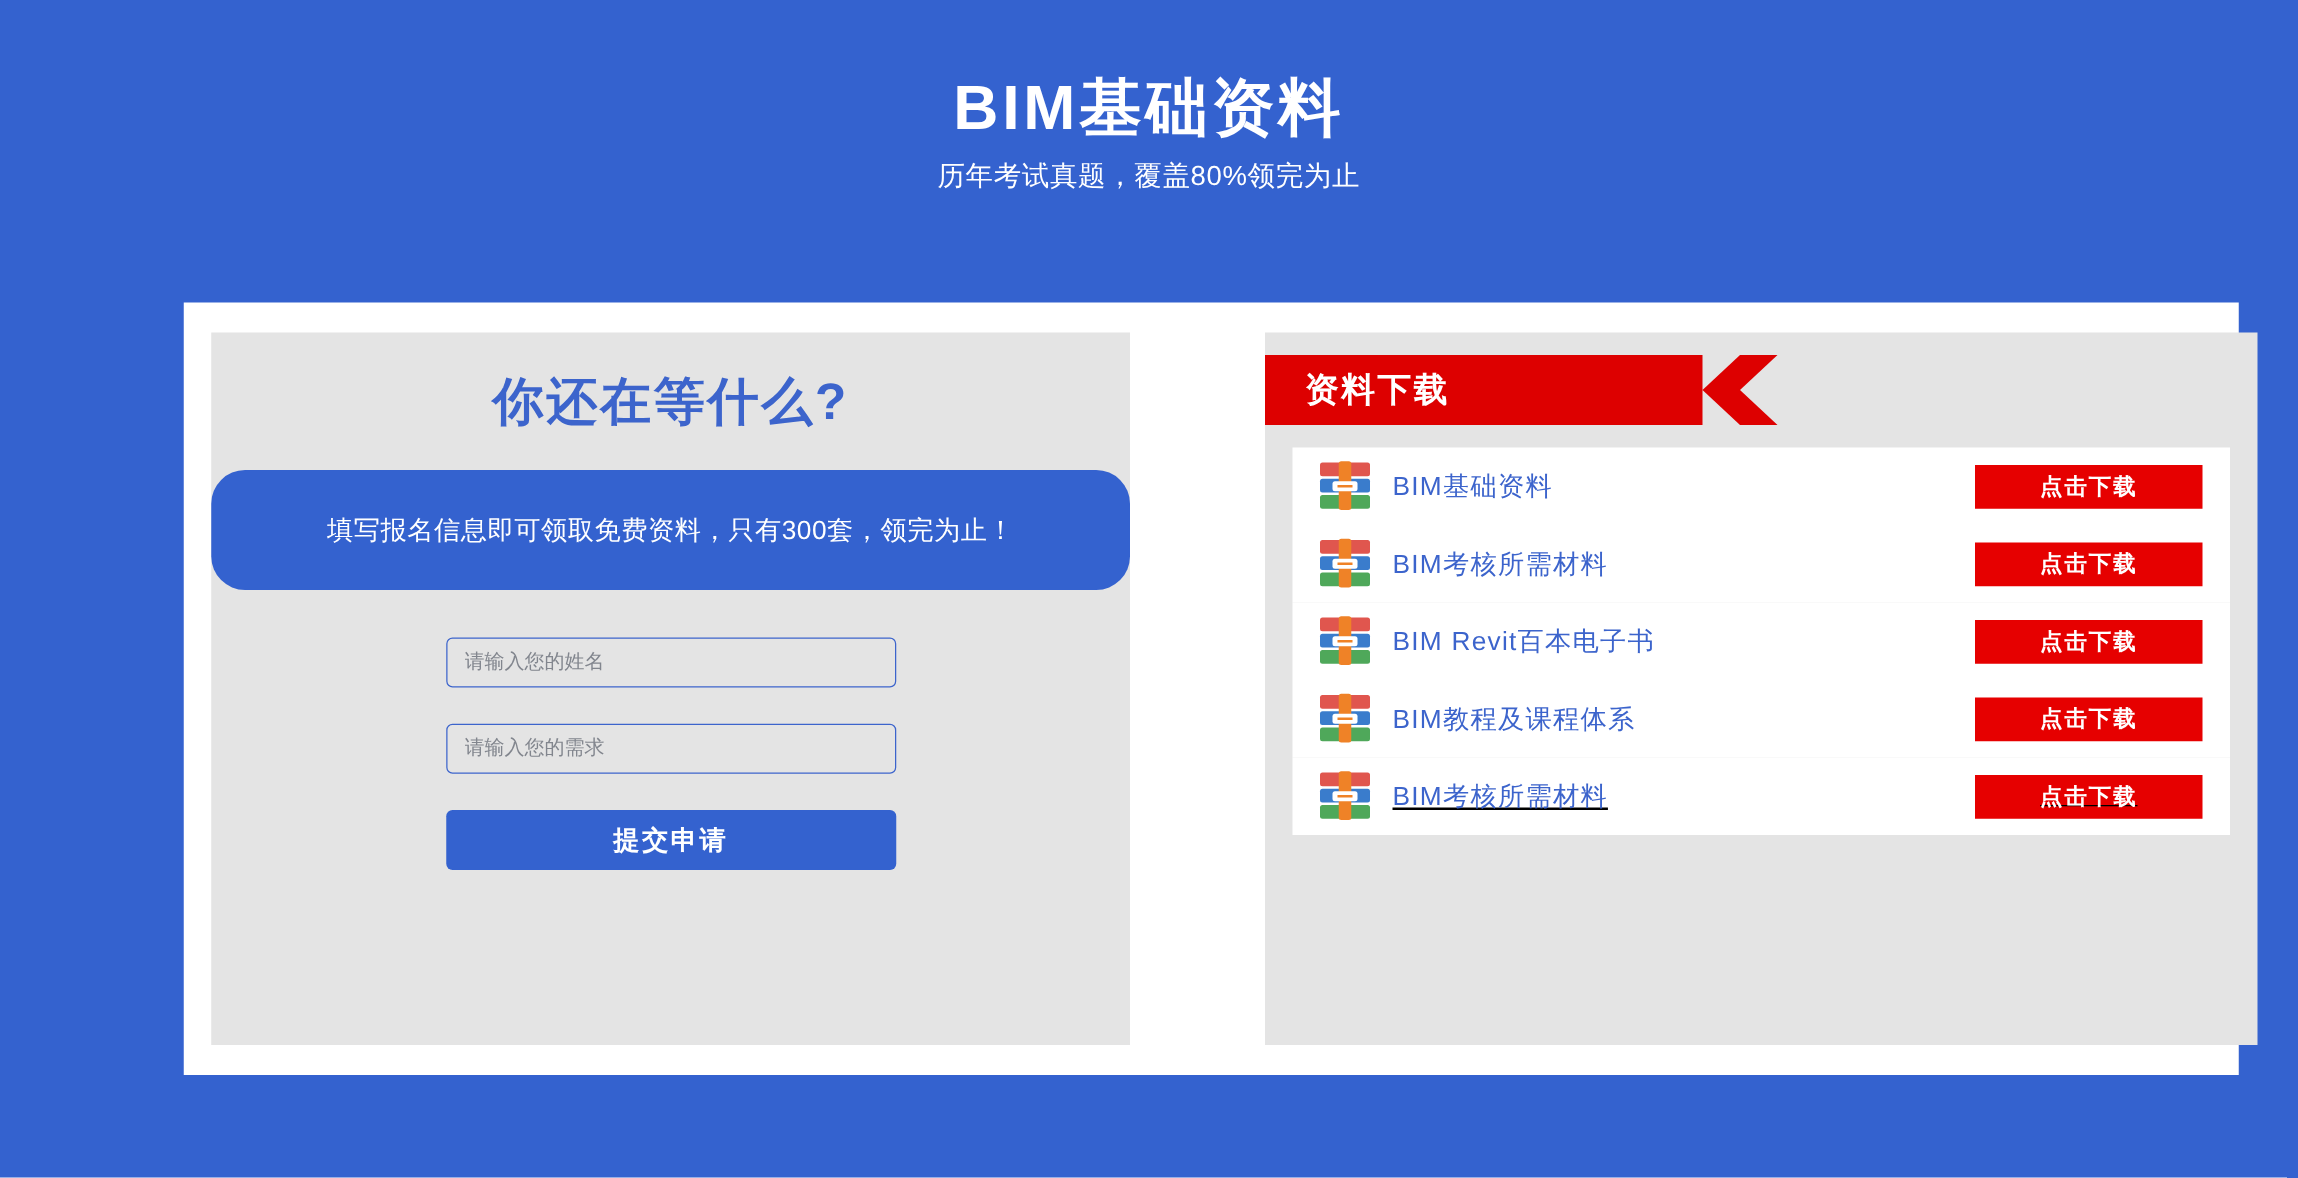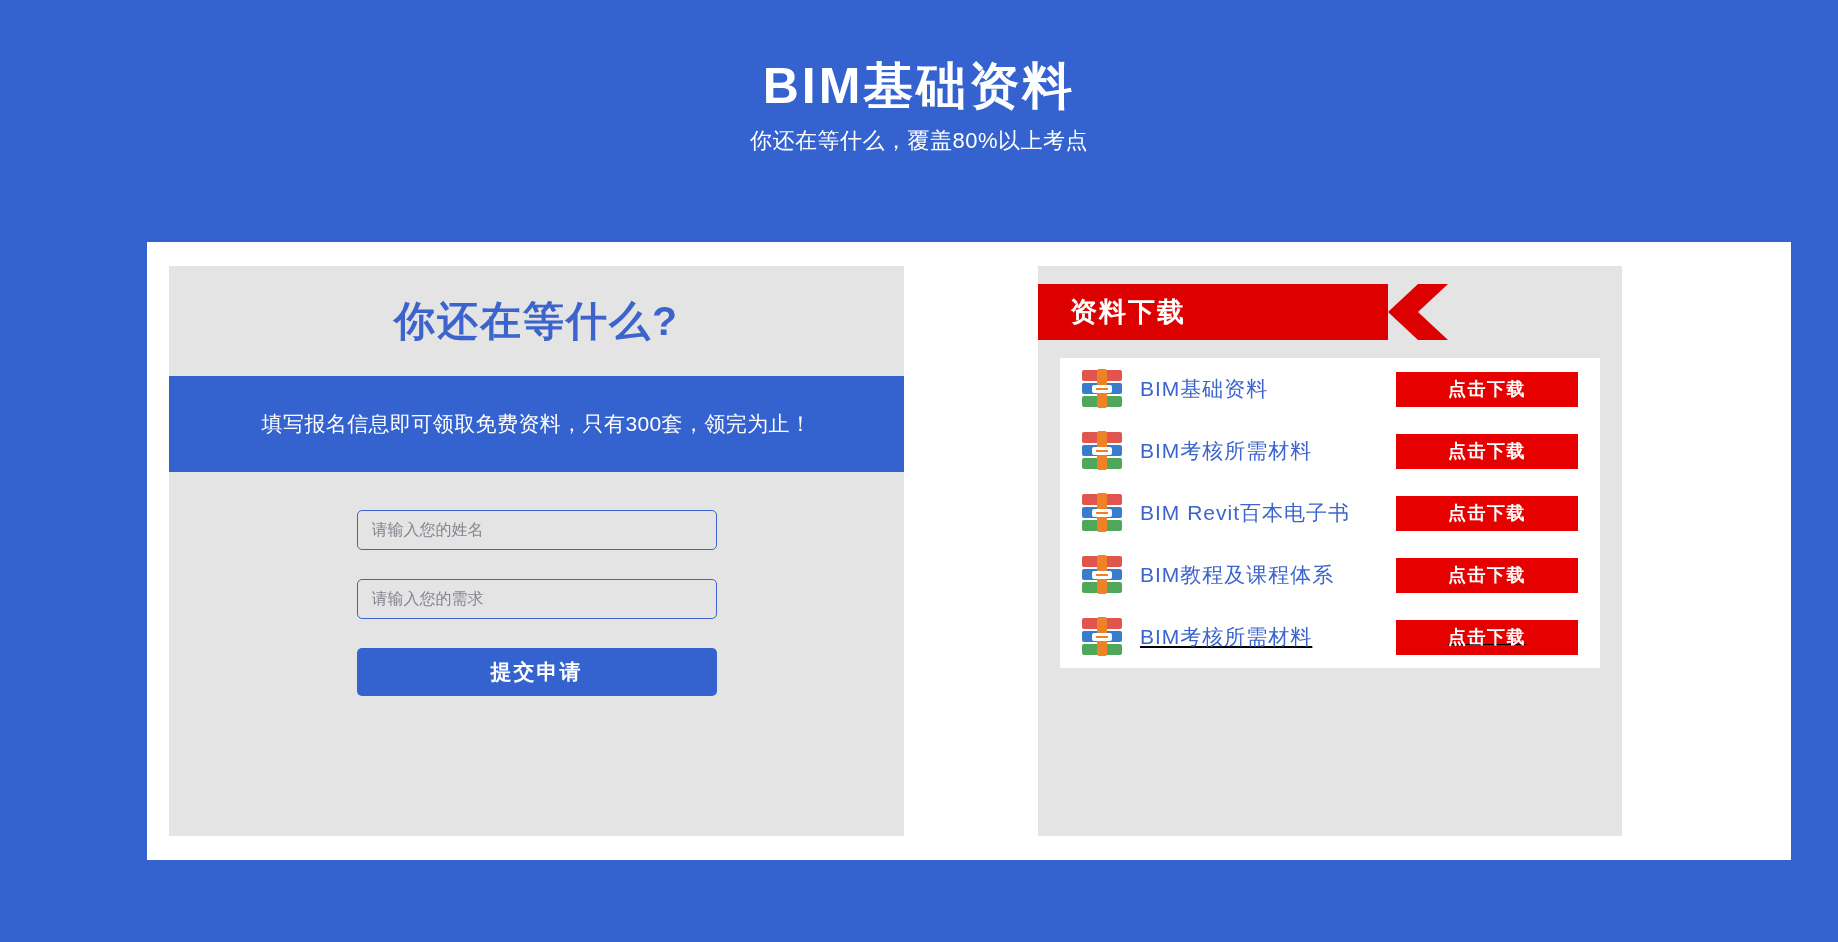--- a/index.html
+++ b/index.html
@@ -81,20 +81,21 @@
   }
   .left-banner {
     height: 96px;
     background: #3462cf;
     display: flex;
     align-items: center;
     justify-content: center;
     color: #ffffff;
     font-size: 21px;
     letter-spacing: 0.4px;
+    border-radius: 27px;
   }
   .form-zone {
     padding: 38px 0 12px 0;
     display: flex;
     flex-direction: column;
     align-items: center;
   }
   .form-field {
     width: 360px;
     height: 40px;
@@ -122,23 +123,23 @@
     font-size: 21px;
     font-weight: bold;
     letter-spacing: 2px;
     cursor: pointer;
     font-family: "Liberation Sans", "DejaVu Sans", sans-serif;
   }
 
   
   .right-panel {
     position: absolute;
-    left: 891px;
+    left: 865px;
     top: 24px;
-    width: 584px;
+    width: 794px;
     height: 570px;
     background: #e4e4e4;
     box-sizing: border-box;
   }
   .ribbon {
     position: relative;
     margin-top: 18px;
     height: 56px;
     width: 380px;
     background: #dd0000;
@@ -255,21 +256,21 @@
     cursor: pointer;
     flex: 0 0 182px;
     font-family: "Liberation Sans", "DejaVu Sans", sans-serif;
   }
 </style>
 </head>
 <body>
 
 <div class="page-header">
   <h1 class="page-title">BIM基础资料</h1>
-  <p class="page-subtitle">你还在等什么，覆盖80%以上考点</p>
+  <p class="page-subtitle">历年考试真题，覆盖80%领完为止</p>
 </div>
 
 <div class="white-card">
   <div class="card-inner">
 
     <div class="left-panel">
       <div class="left-heading-zone">
         <h2 class="left-heading">你还在等什么?</h2>
       </div>
       <div class="left-banner">填写报名信息即可领取免费资料，只有300套，领完为止！</div>

